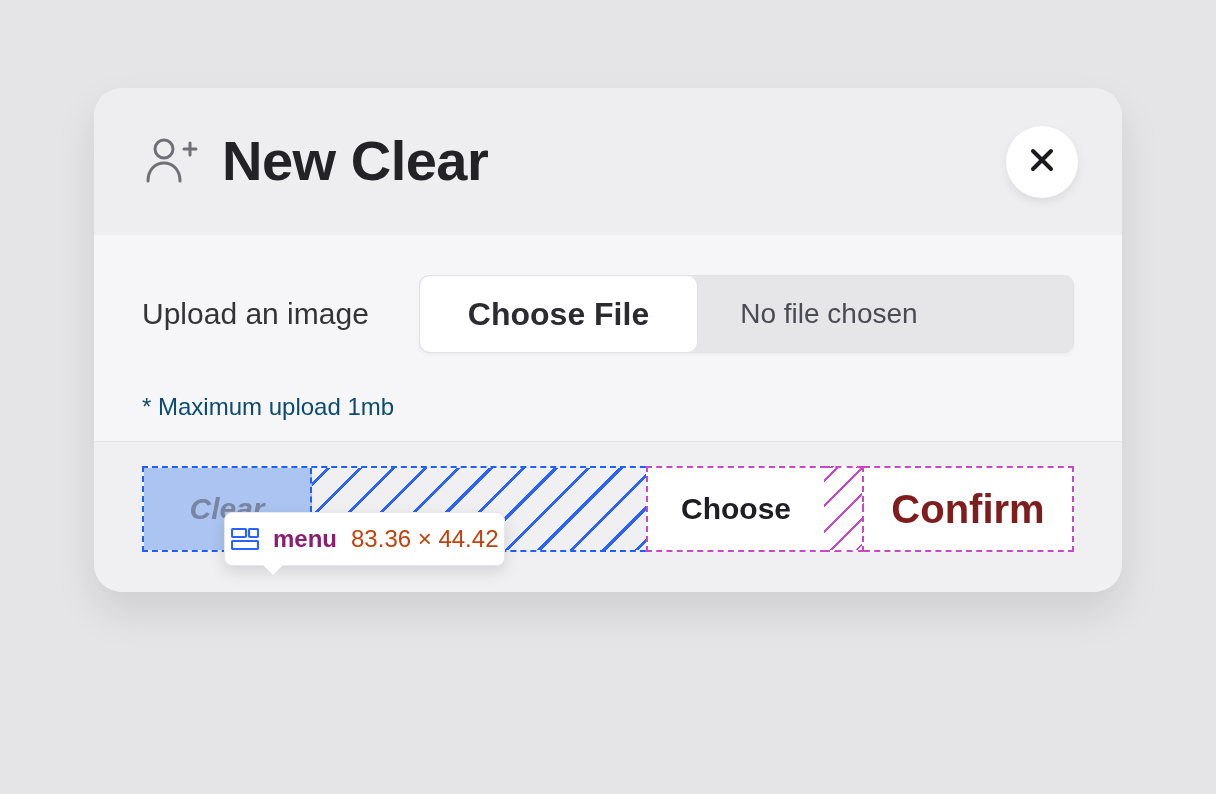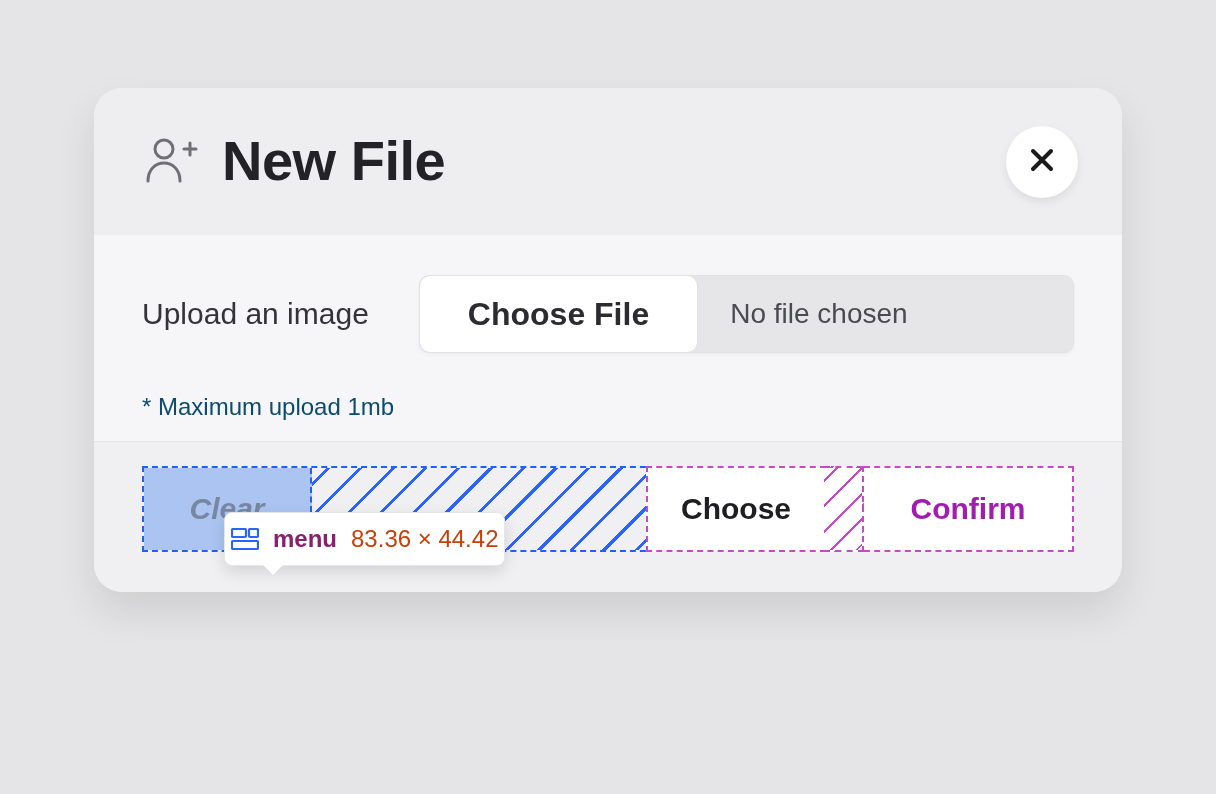--- a/index.html
+++ b/index.html
@@ -98,21 +98,21 @@
       font-size: 32px;
       font-weight: 800;
       color: #2b2b30;
       cursor: pointer;
       border-radius: 10px;
     }
     .file-status {
       flex: 1;
       display: flex;
       align-items: center;
-      padding-left: 32px;
+      padding-left: 42px;
       font-size: 28px;
       color: #4a4a52;
     }
     .hint {
       margin-top: 40px;
       font-size: 24px;
       color: #0c4a6e;
     }
     
     .devtools-tooltip {
@@ -234,41 +234,41 @@
       border-left: none;
       margin: -2px -2px -2px 0;
       display: flex;
       z-index: 2;
       background: #fff;
     }
     .confirm-btn {
       flex: 1;
       background: #ffffff;
       border: none;
-      font-size: 30px;
+      font-size: 40px;
       font-weight: 800;
-      color: #a21caf;
+      color: #7f1d1d;
       cursor: pointer;
     }
   </style>
 </head>
 <body>
 
 <div class="dialog">
 
   <div class="dialog-header">
     <span class="user-plus-icon">
       <svg viewBox="0 0 56 56" fill="none" stroke="#6f6f76" stroke-width="3" stroke-linecap="round">
         <circle cx="22" cy="16" r="9"></circle>
         <path d="M6 48 C6 36 14 30 22 30 C30 30 38 36 38 48"></path>
         <line x1="42" y1="16" x2="54" y2="16"></line>
         <line x1="48" y1="10" x2="48" y2="22"></line>
       </svg>
     </span>
-    <h1 class="dialog-title">New File</h1>
+    <h1 class="dialog-title">New Clear</h1>
     <button class="close-btn">
       <span>
         <svg viewBox="0 0 28 28" stroke="#1a1a1e" stroke-width="4" stroke-linecap="round">
           <line x1="5" y1="5" x2="23" y2="23"></line>
           <line x1="23" y1="5" x2="5" y2="23"></line>
         </svg>
       </span>
     </button>
   </div>
 

